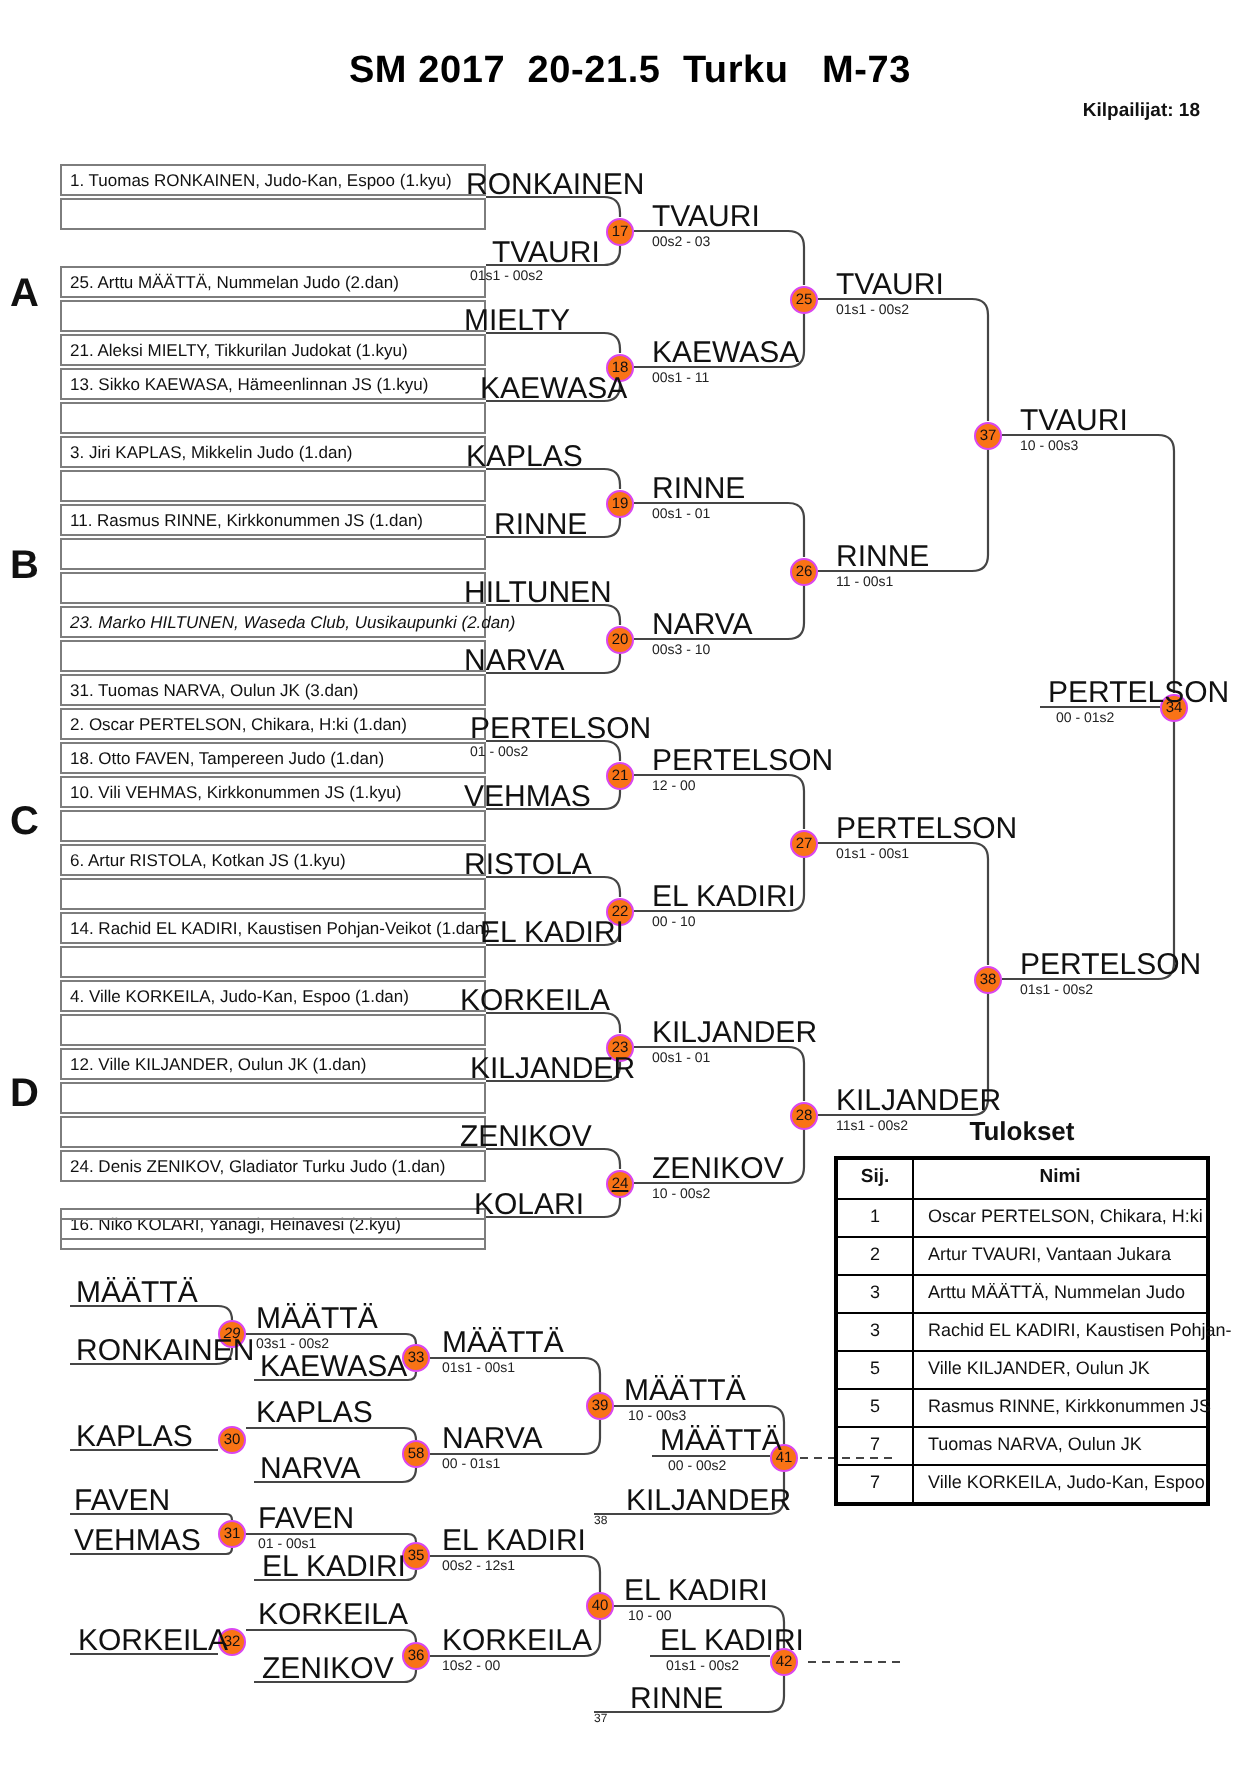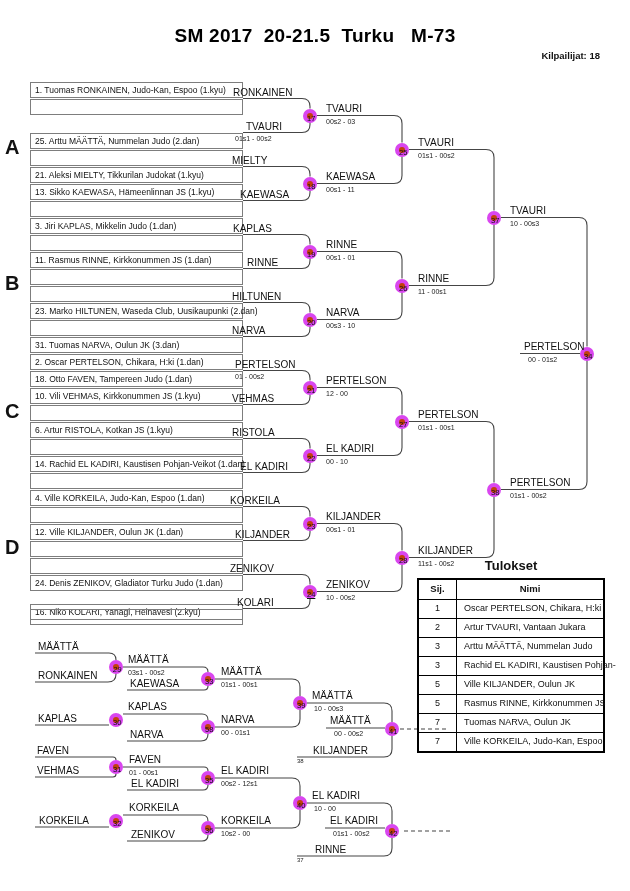--- a/index.html
+++ b/index.html
@@ -8,26 +8,26 @@
   .page-title{position:absolute;left:0;top:26px;width:630px;text-align:center;
               font-size:19px;line-height:19px;font-weight:bold;white-space:pre;
               letter-spacing:.3px;color:#000;z-index:3}
   .competitors{position:absolute;left:430px;top:50px;width:170px;text-align:right;
                font-size:9.5px;font-weight:bold;z-index:3}
   svg.lines{position:absolute;left:0;top:0;z-index:0}
   .seed-box{position:absolute;left:30px;width:213px;height:16px;border:1px solid #7d7d7d;
             box-sizing:border-box;background:transparent;font-size:8.5px;line-height:14px;
             padding-left:4px;white-space:nowrap;z-index:1}
   .txt{position:absolute;white-space:nowrap;z-index:3}
-  .txt.name{font-size:10px;line-height:10px}
+  .txt.name{font-size:15px;line-height:10px}
   .txt.score{font-size:7px;line-height:8px;color:#222}
   .txt.ref{font-size:6px;line-height:6px;color:#222}
   .txt.letter{font-size:20px;line-height:17px;font-weight:bold}
-  .match-circle{position:absolute;width:14px;height:14px;border:4px solid #d946ef;border-radius:50%;
-                background:#c2410c;box-sizing:border-box;font-size:7.5px;line-height:12px;
+  .match-circle{position:absolute;width:14px;height:14px;border:1px solid #d946ef;border-radius:50%;
+                background:#f97316;box-sizing:border-box;font-size:7.5px;line-height:12px;
                 text-align:center;z-index:2}
   .results-title{position:absolute;left:417px;top:558px;width:188px;text-align:center;
                  font-size:13px;font-weight:bold;z-index:3}
   .results-table{position:absolute;left:417px;top:578px;width:188px;border:2px solid #000;
                  box-sizing:border-box;z-index:2;background:transparent}
   .rt-row{display:flex;height:18px;line-height:17px;font-size:9px;border-bottom:1px solid #000}
   .rt-row:last-child{border-bottom:none}
   .rt-head{height:19px;line-height:18px;font-size:9.5px;font-weight:bold}
   .rt-c1{width:37px;border-right:1px solid #000;text-align:center;flex:none}
   .rt-c2{flex:1;padding-left:7px;white-space:nowrap;overflow:visible}
@@ -145,21 +145,21 @@
     <div class="seed-box" style="left: 30px; top: 133px;">25. Arttu MÄÄTTÄ, Nummelan Judo (2.dan)</div>
     <div class="seed-box" style="left: 30px; top: 150px;"></div>
     <div class="seed-box" style="left: 30px; top: 167px;">21. Aleksi MIELTY, Tikkurilan Judokat (1.kyu)</div>
     <div class="seed-box" style="left: 30px; top: 184px;">13. Sikko KAEWASA, Hämeenlinnan JS (1.kyu)</div>
     <div class="seed-box" style="left: 30px; top: 201px;"></div>
     <div class="seed-box" style="left: 30px; top: 218px;">3. Jiri KAPLAS, Mikkelin Judo (1.dan)</div>
     <div class="seed-box" style="left: 30px; top: 235px;"></div>
     <div class="seed-box" style="left: 30px; top: 252px;">11. Rasmus RINNE, Kirkkonummen JS (1.dan)</div>
     <div class="seed-box" style="left: 30px; top: 269px;"></div>
     <div class="seed-box" style="left: 30px; top: 286px;"></div>
-    <div class="seed-box" style="left: 30px; top: 303px;">23. Marko HILTUNEN, Waseda Club, Uusikaupunki (2.dan)</div>
+    <div class="seed-box" style="left: 30px; top: 303px; font-style: italic;">23. Marko HILTUNEN, Waseda Club, Uusikaupunki (2.dan)</div>
     <div class="seed-box" style="left: 30px; top: 320px;"></div>
     <div class="seed-box" style="left: 30px; top: 337px;">31. Tuomas NARVA, Oulun JK (3.dan)</div>
     <div class="seed-box" style="left: 30px; top: 354px;">2. Oscar PERTELSON, Chikara, H:ki (1.dan)</div>
     <div class="seed-box" style="left: 30px; top: 371px;">18. Otto FAVEN, Tampereen Judo (1.dan)</div>
     <div class="seed-box" style="left: 30px; top: 388px;">10. Vili VEHMAS, Kirkkonummen JS (1.kyu)</div>
     <div class="seed-box" style="left: 30px; top: 405px;"></div>
     <div class="seed-box" style="left: 30px; top: 422px;">6. Artur RISTOLA, Kotkan JS (1.kyu)</div>
     <div class="seed-box" style="left: 30px; top: 439px;"></div>
     <div class="seed-box" style="left: 30px; top: 456px;">14. Rachid EL KADIRI, Kaustisen Pohjan-Veikot (1.dan)</div>
     <div class="seed-box" style="left: 30px; top: 473px;"></div>

